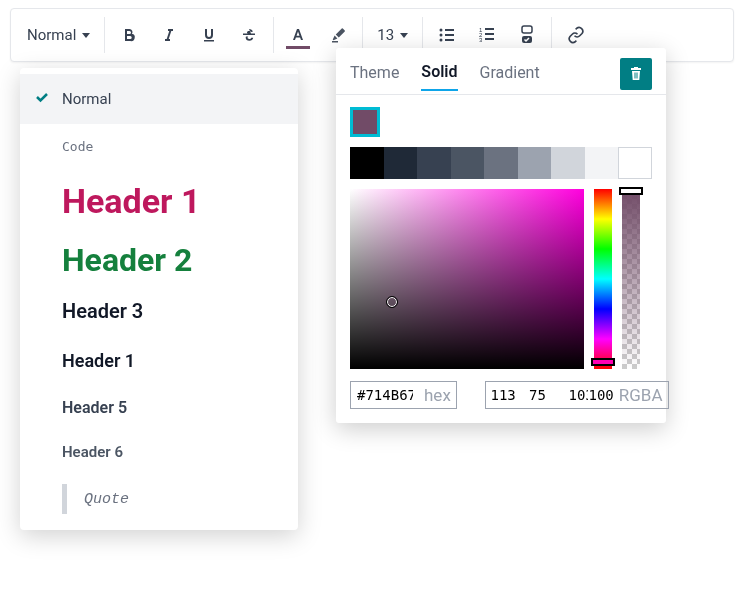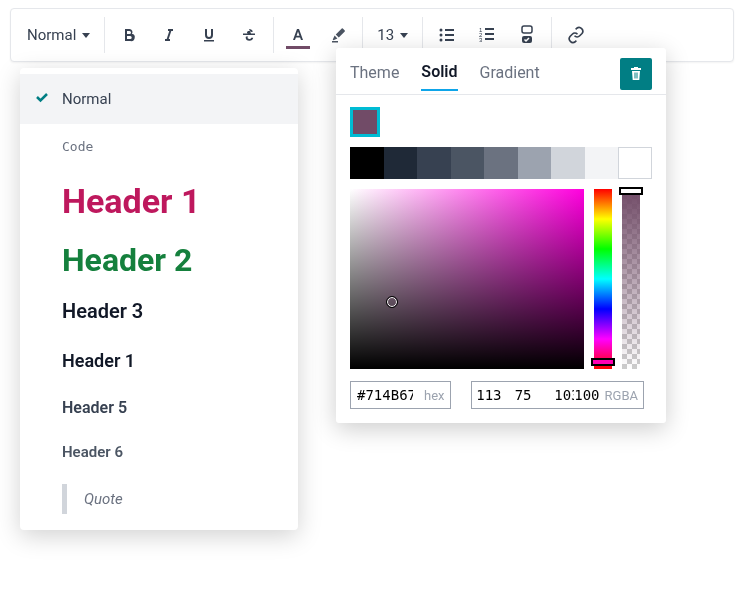--- a/index.html
+++ b/index.html
@@ -21,21 +21,21 @@
 .text-item .check { position: absolute; left: 14px; color: #017e84; }
 .text-item.code { font-family: monospace; font-size: 13px; color: #6b7280; height: 44px; }
 .text-item.h1 { font-size: 34px; font-weight: 700; height: 66px; color: #be185d; }
 .text-item.h2 { font-size: 32px; font-weight: 700; height: 52px; color: #15803d; }
 .text-item.h3 { font-size: 20px; font-weight: 600; height: 50px; color: #111827; }
 .text-item.h4 { font-size: 18px; font-weight: 600; height: 48px; color: #111827; }
 .text-item.h5 { font-size: 16px; font-weight: 600; height: 46px; color: #374151; }
 .text-item.h6 { font-size: 15px; font-weight: 600; height: 44px; color: #4b5563; }
 .text-item.quote { font-style: italic; color: #6b7280; height: 50px; }
 .text-item.quote .qbar { position: absolute; left: 42px; top: 10px; bottom: 10px; width: 5px; background: #d1d5db; }
-.text-item.quote span.lbl { padding-left: 22px; }
+.text-item.quote span.lbl { padding-left: 22px; font-family: Liberation Mono, monospace; }
 
 .color-panel { position: absolute; left: 336px; top: 48px; width: 330px; background: #fff; border-radius: 3px; box-shadow: 0 6px 24px rgba(0,0,0,0.2); padding-bottom: 14px; }
 .cp-tabs { display: flex; align-items: center; padding: 10px 14px 0 14px; gap: 22px; position: relative; }
 .cp-tab { font-size: 16px; color: #6b7280; cursor: pointer; padding-bottom: 8px; }
 .cp-tab.active { color: #111827; font-weight: 600; border-bottom: 2px solid #0ea5e9; margin-bottom: -1px; }
 .cp-trash { margin-left: auto; width: 32px; height: 32px; background: #017e84; display: flex; align-items: center; justify-content: center; cursor: pointer; border-radius: 2px; margin-bottom: 4px; }
 .cp-divider { height: 1px; background: #e5e7eb; margin: 0 0 12px 0; }
 
 .cp-selected-row { padding: 0 14px 10px 14px; }
 .cp-selected-swatch { width: 30px; height: 30px; background: #714B67; border: 3px solid #00bcd4; cursor: pointer; }
@@ -46,24 +46,24 @@
 
 .cp-satval-row { display: flex; padding: 0 14px; gap: 10px; align-items: stretch; }
 .cp-satval { width: 234px; height: 180px; position: relative; cursor: crosshair; background: linear-gradient(to top, #000, rgba(0,0,0,0)), linear-gradient(to right, #fff, #ff00de); }
 .cp-satval-cursor { position: absolute; width: 10px; height: 10px; border: 1px solid #fff; border-radius: 50%; outline: 1px solid #000; transform: translate(-50%,-50%); }
 .cp-hue { width: 18px; height: 180px; background: linear-gradient(to bottom, #f00, #ff0, #0f0, #0ff, #00f, #f0f, #f00); position: relative; cursor: pointer; }
 .cp-hue-cursor { position: absolute; left: -3px; right: -3px; height: 8px; border: 2px solid #000; background: #ff00b3; }
 .cp-alpha { width: 18px; height: 180px; position: relative; cursor: pointer; background-image: linear-gradient(45deg,#ccc 25%,transparent 25%),linear-gradient(-45deg,#ccc 25%,transparent 25%),linear-gradient(45deg,transparent 75%,#ccc 75%),linear-gradient(-45deg,transparent 75%,#ccc 75%); background-size: 10px 10px; background-position: 0 0,0 5px,5px -5px,-5px 0; }
 .cp-alpha::before { content: ""; position: absolute; inset: 0; background: linear-gradient(to bottom, #714B67, rgba(113,75,103,0)); }
 .cp-alpha-cursor { position: absolute; left: -3px; right: -3px; height: 8px; border: 2px solid #000; background: #fff; top: -2px; }
 
-.cp-inputs { display: flex; padding: 12px 14px 0 14px; gap: 20px; align-items: center; }
+.cp-inputs { display: flex; padding: 12px 14px 0 14px; gap: 28px; align-items: center; }
 .cp-hex-group, .cp-rgba-group { display: flex; align-items: center; border: 1px solid #9ca3af; height: 28px; }
 .cp-hex { width: 68px; padding: 0 6px; font-family: monospace; font-size: 14px; border: none; outline: none; }
-.cp-suffix { font-size: 13px; color: #9ca3af; padding: 0 5px; }
+.cp-suffix { font-size: 17px; color: #9ca3af; padding: 0 5px; }
 .cp-num { width: 30px; text-align: right; font-family: monospace; font-size: 14px; border: none; outline: none; }
 .cp-num.wide { width: 48px; }
 </style>
 </head>
 <body>
 
 <div class="toolbar">
   <div class="normal-dd">
     <span>Normal</span>
     <span class="caret"></span>

